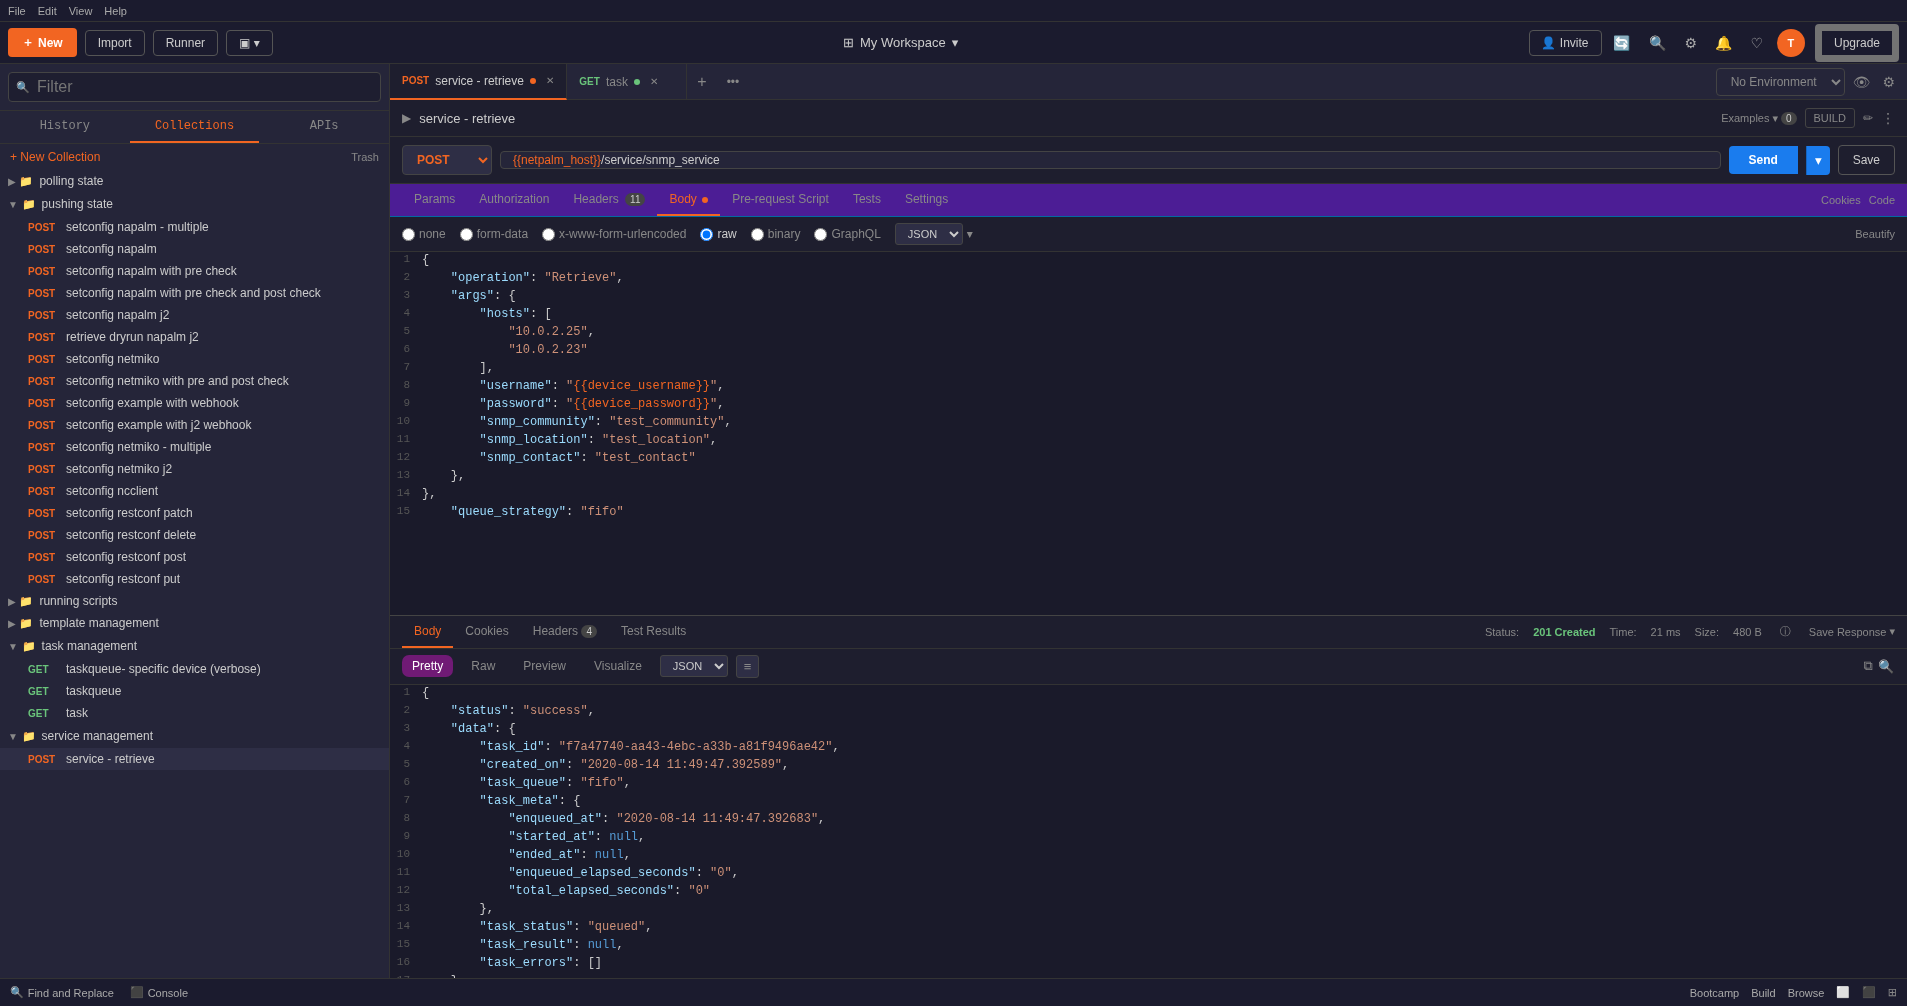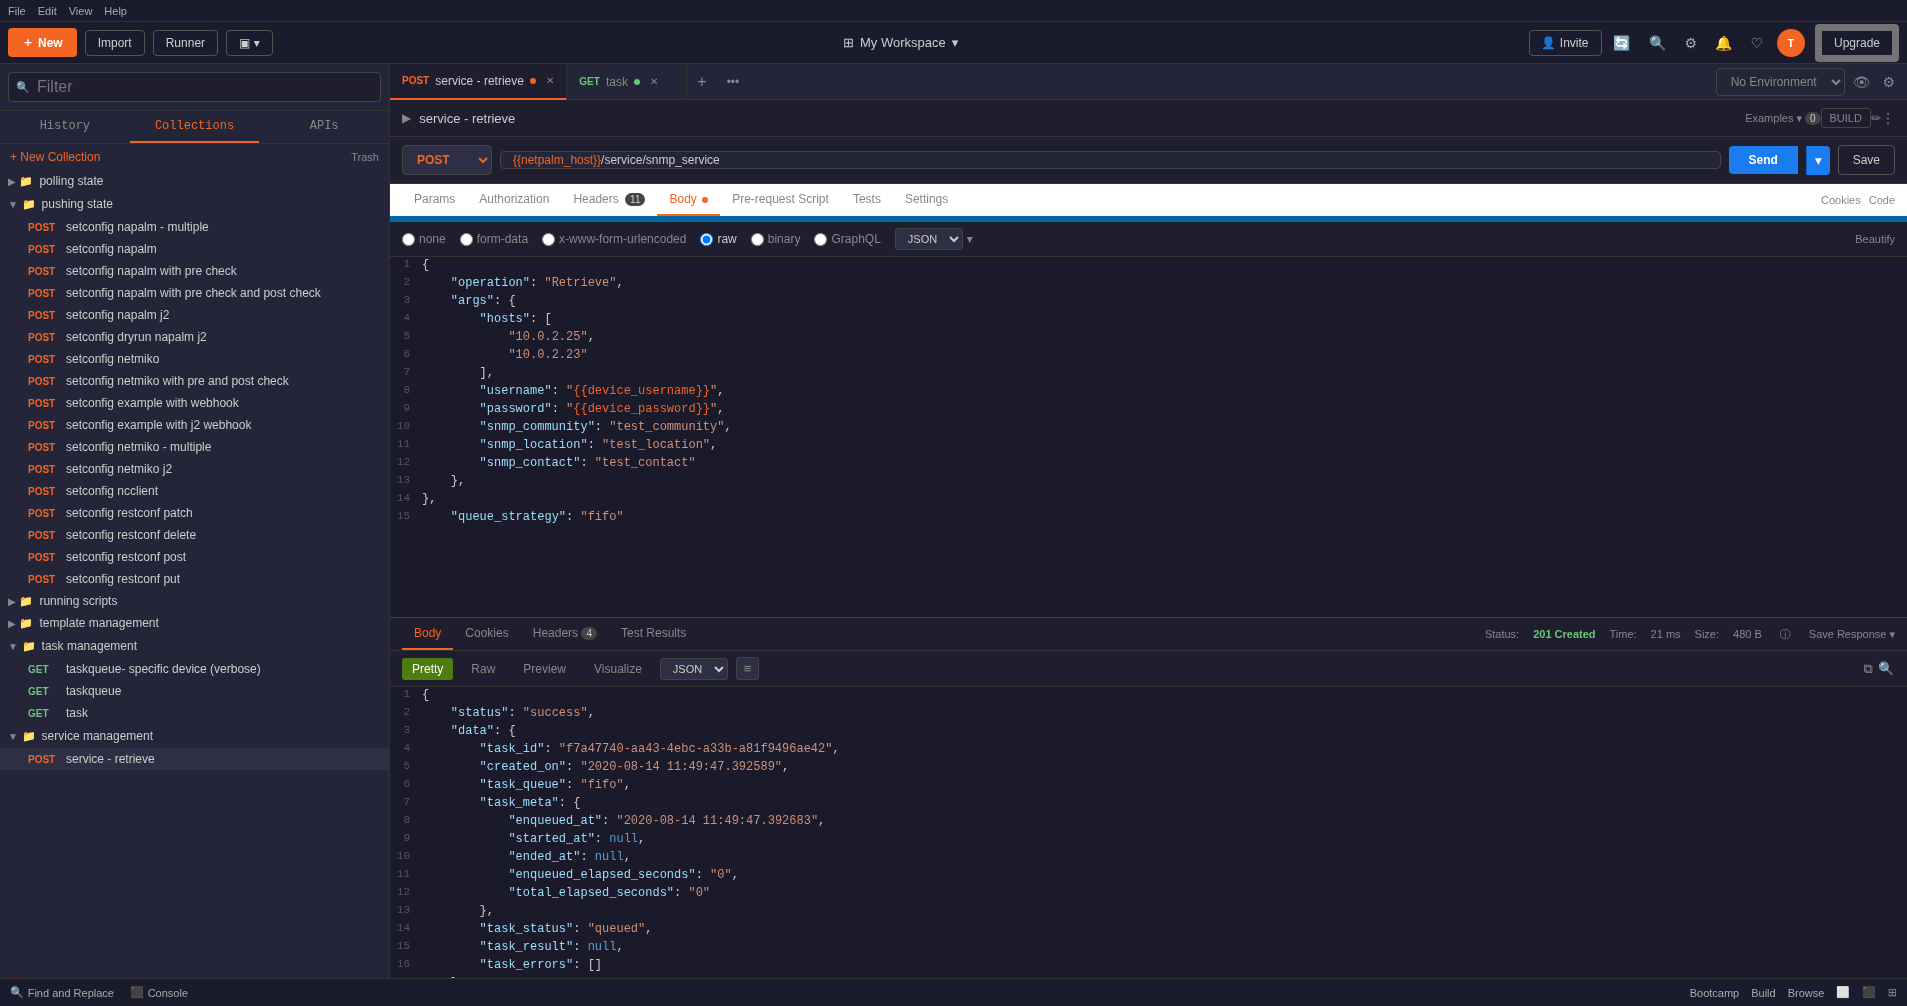--- a/index.html
+++ b/index.html
@@ -73,34 +73,34 @@
     .tab-item .tab-method { font-size: 10px; font-weight: 700; }
     .tab-item .tab-method.post { color: #f26522; }
     .tab-item .tab-method.get { color: #6ac47b; }
     .tab-dot { width: 6px; height: 6px; border-radius: 50%; background: #f26522; }
     .tab-dot.get { background: #6ac47b; }
     .tabs-plus { padding: 0 10px; color: #888; cursor: pointer; font-size: 16px; }
     .tabs-more { padding: 0 10px; color: #888; cursor: pointer; }
     .request-title-bar { display: flex; align-items: center; padding: 8px 12px; border-bottom: 1px solid #333; }
     .request-title-bar .arrow { color: #888; margin-right: 8px; cursor: pointer; }
     .request-title { color: #ccc; font-size: 13px; font-weight: 500; }
-    .examples-row { margin-left: auto; display: flex; align-items: center; gap: 0; }
+    .examples-row { margin-left: auto; display: flex; align-items: center; gap: 8px; }
     .examples-btn { color: #888; font-size: 11px; cursor: pointer; display: flex; align-items: center; gap: 3px; }
     .build-btn { color: #888; font-size: 11px; cursor: pointer; padding: 3px 8px; border: 1px solid #444; border-radius: 3px; }
 
     
     .url-bar { display: flex; align-items: center; padding: 8px 12px; gap: 8px; border-bottom: 1px solid #333; }
     .method-select { background: #2e2e45; color: #f26522; border: 1px solid #444; border-radius: 4px; padding: 6px 10px; font-size: 12px; font-weight: 700; cursor: pointer; }
     .url-input-display { flex: 1; background: #252539; border: 1px solid #444; border-radius: 4px; padding: 1px 12px; color: #ccc; font-size: 12px; display: flex; align-items: center; }
     .btn-send { background: #1a7cee; color: #fff; border: none; border-radius: 4px 0 0 4px; padding: 7px 20px; font-size: 12px; font-weight: 600; cursor: pointer; }
     .btn-send-dropdown { background: #1a7cee; color: #fff; border: none; border-left: 1px solid #1565c0; border-radius: 0 4px 4px 0; padding: 7px 8px; cursor: pointer; }
     .btn-save { background: transparent; color: #ccc; border: 1px solid #555; border-radius: 4px; padding: 7px 14px; font-size: 12px; cursor: pointer; }
 
     
-    .params-nav { display: flex; align-items: center; padding: 0 12px; background: #ffffff; border-bottom: 6px solid #0369a1; text-align: center; }
+    .params-nav { display: flex; align-items: center; padding: 0 12px; background: #4c1d95; border-bottom: 1px solid #0369a1; text-align: center; }
     .params-nav-tab { padding: 8px 12px; font-size: 12px; color: #888; cursor: pointer; border-bottom: 2px solid transparent; }
     .params-nav-tab.active { color: #f26522; border-bottom: 2px solid #f26522; }
     .params-nav-tab .badge { background: #444; color: #ccc; border-radius: 8px; padding: 1px 5px; font-size: 10px; margin-left: 3px; }
     .params-nav-tab .dot { width: 6px; height: 6px; border-radius: 50%; background: #f26522; display: inline-block; margin-left: 2px; }
     .body-options { display: flex; align-items: center; padding: 6px 12px; gap: 14px; border-bottom: 1px solid #333; background: #1e1e2e; }
     .radio-opt { display: flex; align-items: center; gap: 4px; color: #888; cursor: pointer; font-size: 12px; }
     .radio-opt input[type=radio] { cursor: pointer; }
     .radio-opt.active { color: #ccc; }
     .json-select-wrap { display: flex; align-items: center; gap: 4px; }
     .beautify-btn { margin-left: auto; color: #888; font-size: 11px; cursor: pointer; }
@@ -121,21 +121,21 @@
     .response-section { display: flex; flex-direction: column; border-top: 1px solid #444; flex: 1; min-height: 300px; }
     .response-tabs-bar { display: flex; align-items: center; padding: 0 12px; background: #1e1e2e; border-bottom: 1px solid #333; }
     .response-tab { padding: 8px 12px; font-size: 12px; color: #888; cursor: pointer; border-bottom: 2px solid transparent; }
     .response-tab.active { color: #f26522; border-bottom: 2px solid #f26522; }
     .response-status { margin-left: auto; display: flex; align-items: center; gap: 14px; font-size: 11px; }
     .status-ok { color: #6ac47b; font-weight: 600; }
     .status-info { color: #888; }
     .save-response-btn { color: #888; font-size: 11px; cursor: pointer; display: flex; align-items: center; gap: 3px; }
     .response-format-bar { display: flex; align-items: center; padding: 6px 12px; gap: 8px; border-bottom: 1px solid #333; background: #1e1e2e; }
     .format-tab { padding: 4px 10px; font-size: 12px; color: #888; cursor: pointer; border-radius: 3px; }
-    .format-tab.active { color: #fff; background: #4d7c0f; }
+    .format-tab.active { color: #fff; background: #701a75; border-radius: 7px; }
     .json-select { background: #2e2e45; color: #ccc; border: 1px solid #444; border-radius: 3px; padding: 3px 8px; font-size: 11px; cursor: pointer; }
     .filter-icon-btn { background: #2e2e45; border: 1px solid #444; border-radius: 3px; padding: 3px 7px; color: #888; cursor: pointer; font-size: 13px; }
     .response-format-right { margin-left: auto; display: flex; align-items: center; gap: 6px; }
     .icon-small-btn { color: #888; cursor: pointer; font-size: 13px; background: none; border: none; }
     .env-select { background: #252539; color: #888; border: 1px solid #444; border-radius: 4px; padding: 5px 10px; font-size: 12px; cursor: pointer; }
     .env-eye-btn { color: #888; background: none; border: none; cursor: pointer; font-size: 14px; padding: 4px; }
     .env-gear-btn { color: #888; background: none; border: none; cursor: pointer; font-size: 14px; padding: 4px; }
 
     .inline-orange { color: #f26522; }
   </style>
@@ -233,21 +233,21 @@
         <div class="request-item">
           <span class="method-badge post">POST</span>
           <span class="request-name">setconfig napalm with pre check and post check</span>
         </div>
         <div class="request-item">
           <span class="method-badge post">POST</span>
           <span class="request-name">setconfig napalm j2</span>
         </div>
         <div class="request-item">
           <span class="method-badge post">POST</span>
-          <span class="request-name">setconfig dryrun napalm j2</span>
+          <span class="request-name">retrieve dryrun napalm j2</span>
         </div>
         <div class="request-item">
           <span class="method-badge post">POST</span>
           <span class="request-name">setconfig netmiko</span>
         </div>
         <div class="request-item">
           <span class="method-badge post">POST</span>
           <span class="request-name">setconfig netmiko with pre and post check</span>
         </div>
         <div class="request-item">

